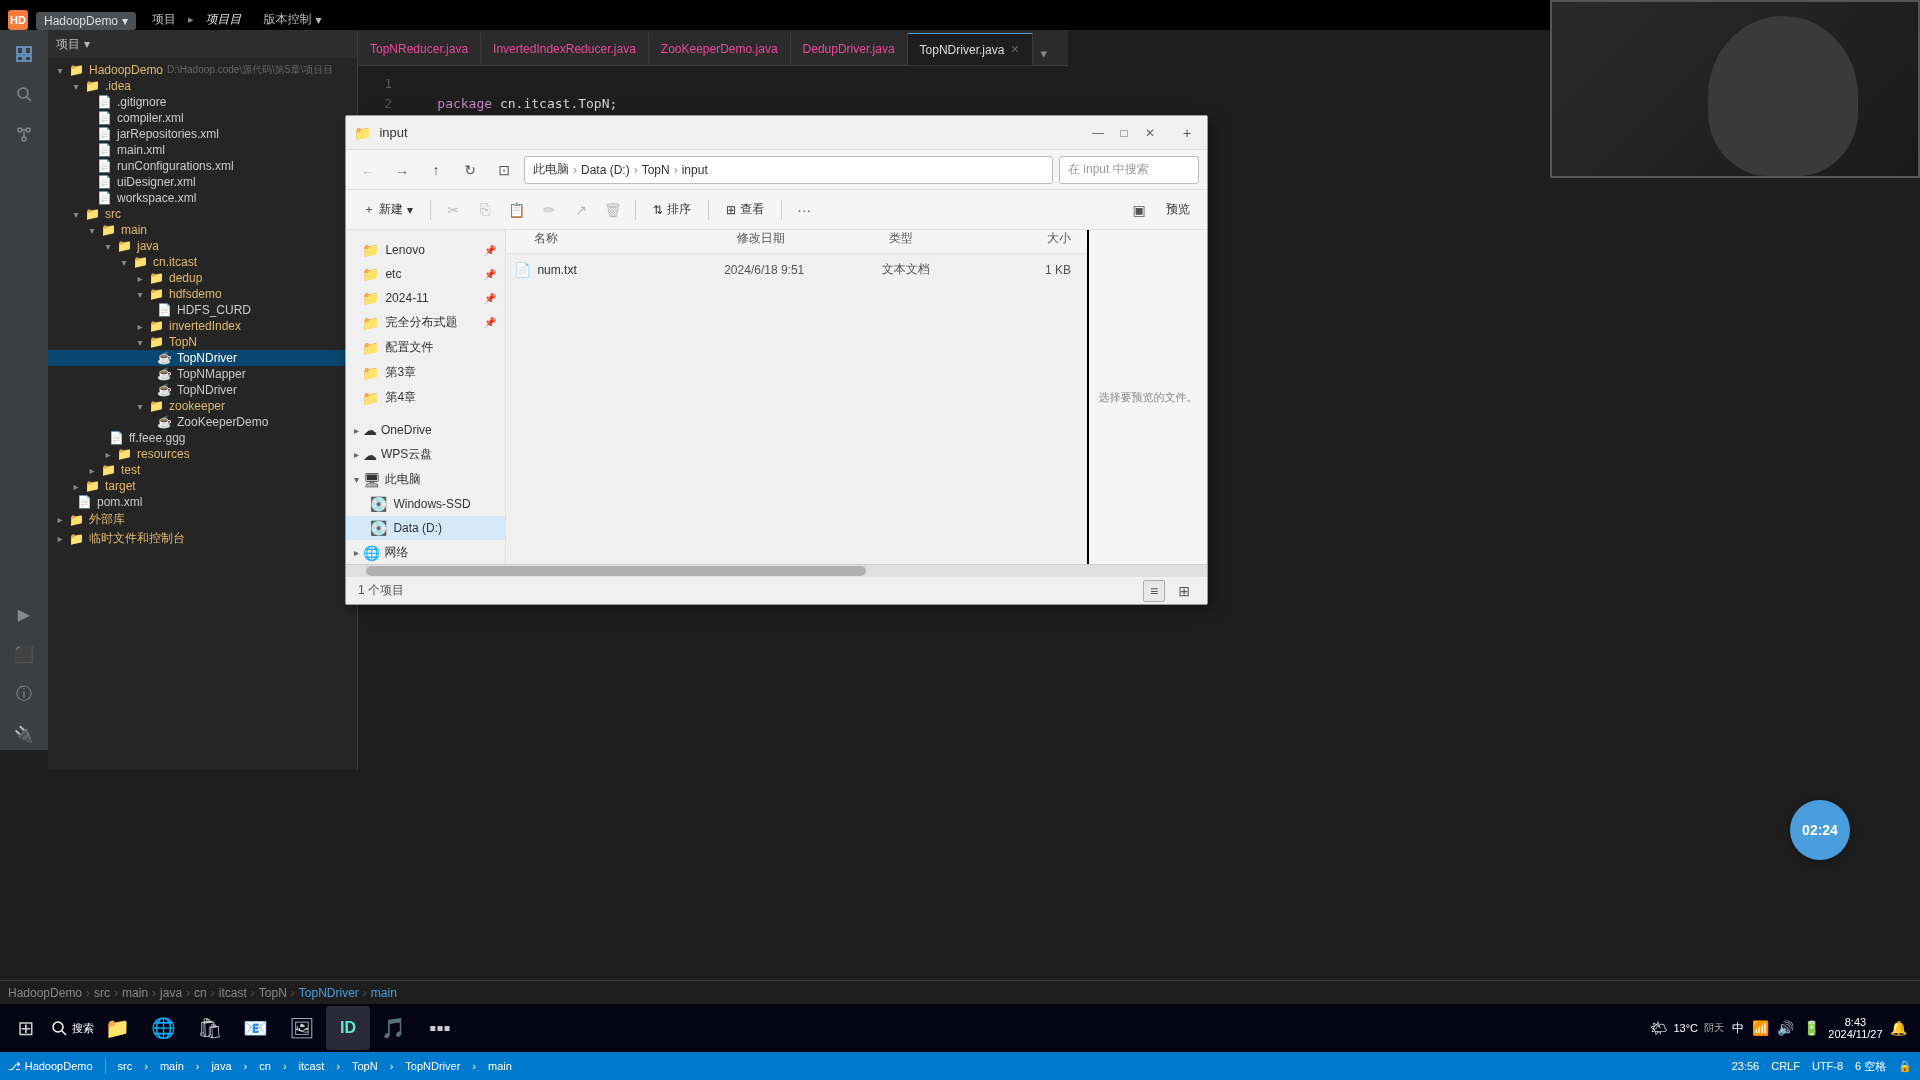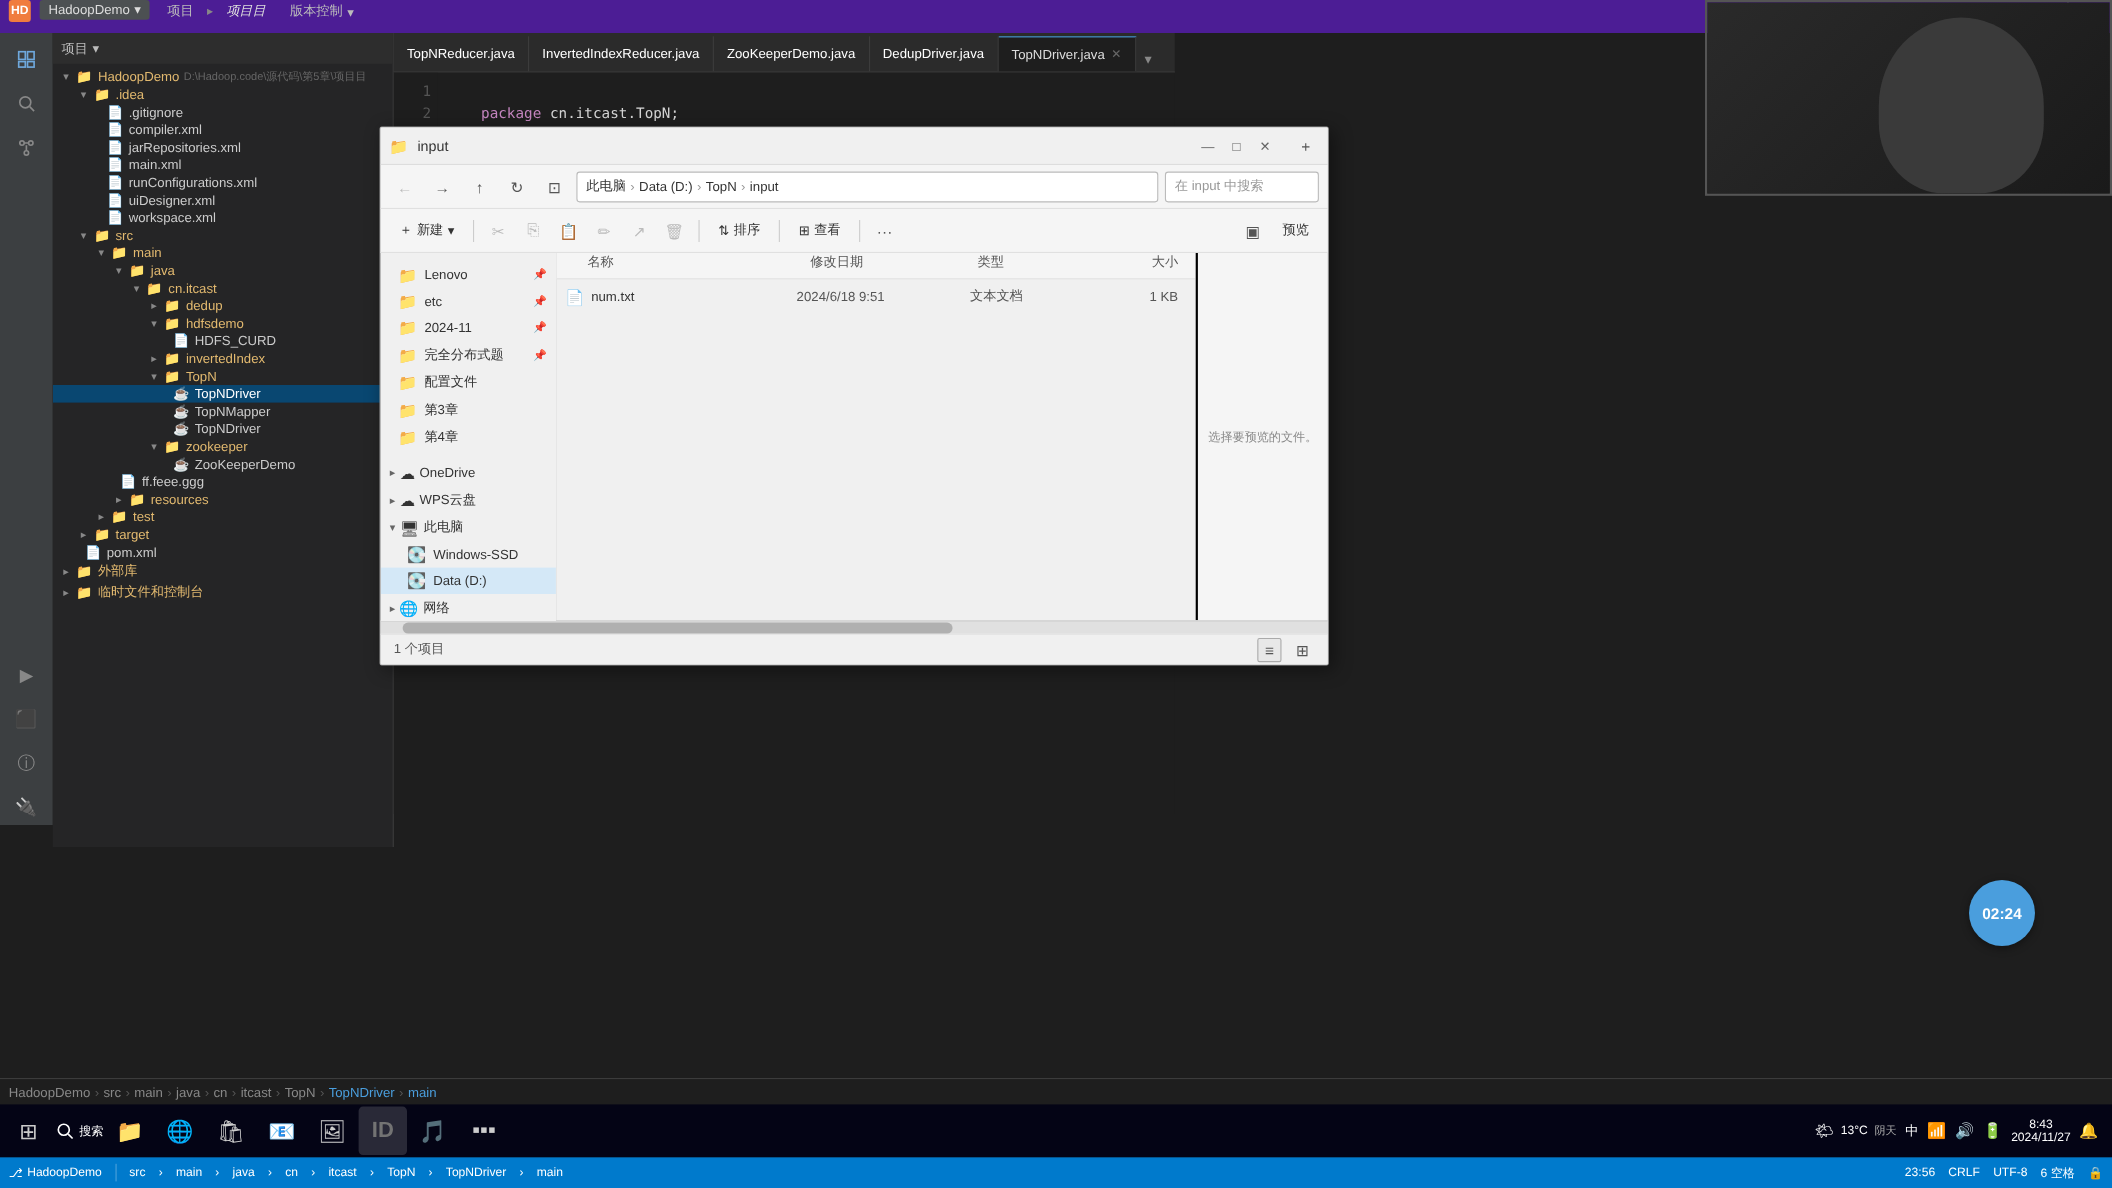--- a/index.html
+++ b/index.html
@@ -2,21 +2,21 @@
 <html><head>
   <meta charset="utf-8">
   <style>
     * { margin: 0; padding: 0; box-sizing: border-box; }
     body { width: 1920px; height: 1080px; overflow: hidden; background: #1e1e1e; font-family: 'Microsoft YaHei', sans-serif; font-size: 13px; color: #ccc; position: relative; }
 
     
     .ide-bg { position: absolute; top: 0; left: 0; width: 1920px; height: 1080px; background: #1e1e1e; }
 
     
-    .top-bar { position: absolute; top: 0; left: 0; width: 1920px; height: 30px; background: #4c1d95; display: flex; align-items: flex-start; padding: 0 8px; gap: 8px; }
+    .top-bar { position: absolute; top: 0; left: 0; width: 1920px; height: 30px; background: #000000; display: flex; align-items: flex-end; padding: 0 8px; gap: 8px; }
     .top-bar-logo { width: 20px; height: 20px; background: #f07c3e; border-radius: 3px; display: flex; align-items: center; justify-content: center; font-size: 11px; color: white; font-weight: bold; }
     .top-bar-menu { display: flex; align-items: center; gap: 4px; }
     .top-bar-menu-item { padding: 2px 8px; color: #bbb; font-size: 12px; cursor: pointer; }
     .top-bar-project { display: flex; align-items: center; gap: 4px; background: #4c5052; padding: 2px 8px; border-radius: 3px; color: #ddd; font-size: 12px; }
     .top-bar-version { display: flex; align-items: center; gap: 4px; color: #bbb; font-size: 12px; padding: 2px 6px; }
     .spacer { flex: 1; }
     .top-bar-right { display: flex; align-items: center; gap: 8px; color: #bbb; font-size: 12px; }
 
     
     .sidebar-icons { position: absolute; top: 30px; left: 0; width: 48px; height: 720px; background: #3c3f41; display: flex; flex-direction: column; align-items: center; padding-top: 8px; gap: 8px; }
@@ -32,21 +32,21 @@
     .tree-indent { display: inline-block; }
     .tree-arrow { width: 16px; display: inline-flex; align-items: center; justify-content: center; font-size: 10px; color: #888; }
     .tree-icon { width: 18px; display: inline-flex; align-items: center; justify-content: center; font-size: 12px; margin-right: 3px; }
     .tree-label { font-size: 12px; color: #ccc; }
     .tree-label.folder { color: #e2b96f; }
     .tree-label.file { color: #ccc; }
     .tree-label.selected { color: white; }
 
     
     .editor-tabs { position: absolute; top: 30px; left: 358px; width: 710px; height: 36px; background: #2b2b2b; display: flex; align-items: flex-end; overflow: hidden; border-bottom: 1px solid #3c3c3c; }
-    .tab { display: flex; align-items: center; padding: 6px 12px; font-size: 12px; color: #ffffff; cursor: pointer; border-right: 1px solid #3c3c3c; gap: 6px; height: 32px; }
+    .tab { display: flex; align-items: center; padding: 6px 12px; font-size: 12px; color: #ec4899; cursor: pointer; border-right: 1px solid #3c3c3c; gap: 6px; height: 32px; }
     .tab.active { background: #1e1e1e; color: #ddd; border-top: 1px solid #4a9edd; }
     .tab-close { font-size: 11px; color: #666; cursor: pointer; }
     .tab-more { padding: 4px 8px; color: #888; cursor: pointer; }
 
     
     .editor-area { position: absolute; top: 66px; left: 358px; width: 710px; height: 674px; background: #1e1e1e; overflow: hidden; font-family: 'Consolas', monospace; font-size: 13px; }
     .line-numbers { position: absolute; left: 0; top: 0; width: 40px; background: #1e1e1e; color: #555; text-align: right; padding: 8px 6px 8px 0; line-height: 20px; user-select: none; }
     .code-content { position: absolute; left: 40px; top: 0; right: 0; bottom: 0; padding: 8px 8px; color: #d4d4d4; line-height: 20px; white-space: pre; }
     .kw { color: #c586c0; }
 
@@ -668,21 +668,21 @@
         <line x1="12" y1="12" x2="16" y2="16" stroke="white" stroke-width="1.5"></line>
       </svg>
     <span style="color:white;font-size:11px;margin-left:4px">搜索</span>
   </div>
   <div class="taskbar-icon">📁</div>
   <div class="taskbar-icon">🌐</div>
   <div class="taskbar-icon">🛍</div>
   <div class="taskbar-icon">📧</div>
   <div class="taskbar-icon">🖼</div>
   <div class="taskbar-icon" style="background:rgba(255,255,255,0.15);border-radius:4px;">
-    <span style="color:#737373;font-size:20px;font-weight:bold">ID</span>
+    <span style="color:#5eead4;font-size:16px;font-weight:bold">ID</span>
   </div>
   <div class="taskbar-icon">🎵</div>
   <div class="taskbar-icon">▪▪▪</div>
   <div class="taskbar-spacer"></div>
   <div class="taskbar-right">
     <div class="taskbar-sys">
       <span class="taskbar-sys-icon">🌤</span>
       <span style="color:white;font-size:11px">13°C</span>
       <span style="color:#aaa;font-size:10px">阴天</span>
     </div>

